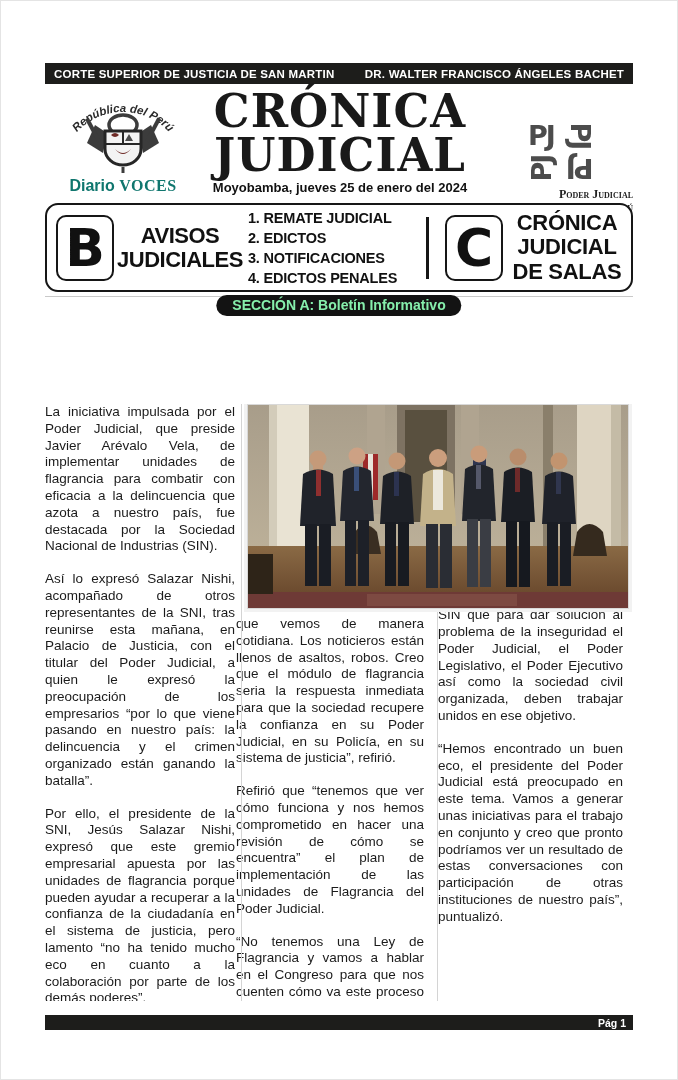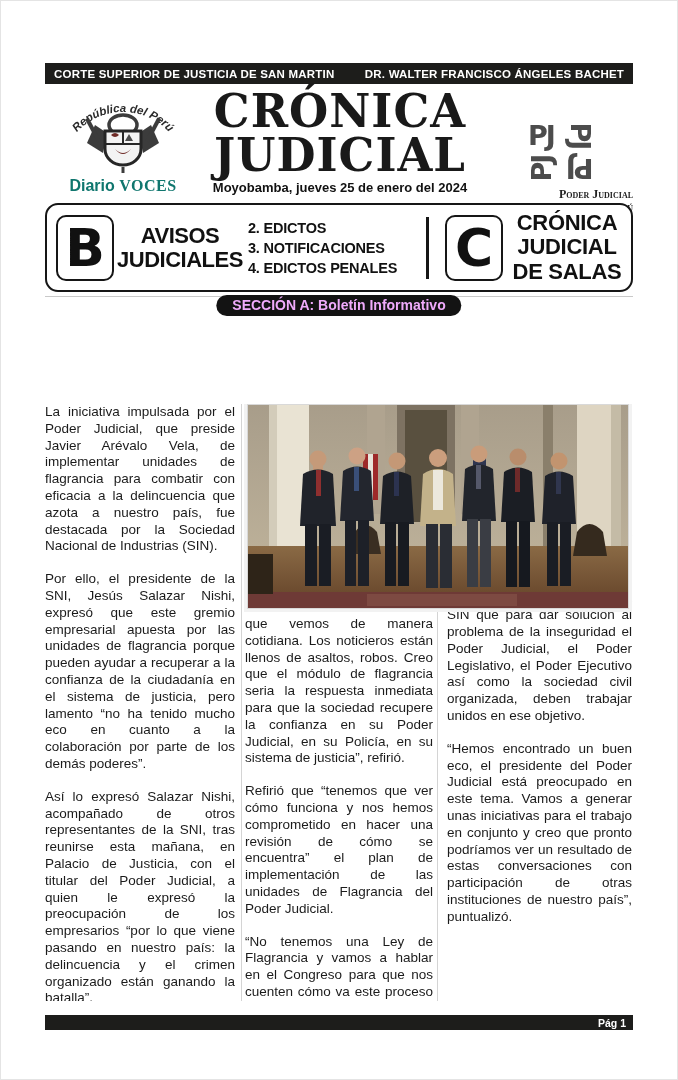--- a/index.html
+++ b/index.html
@@ -45,35 +45,35 @@
   .b-title{flex:0 0 auto;width:128px;text-align:center;font-weight:bold;font-size:22px;
            line-height:1.05;margin-left:2px;letter-spacing:-.5px;}
   .b-list{flex:0 0 auto;width:176px;font-weight:bold;font-size:14.5px;line-height:1.38;
           margin-left:4px;letter-spacing:-.2px;}
   .vdivider{flex:0 0 auto;width:3px;height:62px;background:#161616;margin:0 7px 0 2px;}
   .c-title{flex:1;text-align:center;font-weight:bold;font-size:22px;line-height:1.12;letter-spacing:-.3px;}
 
   
   .rule{position:absolute;left:45px;top:296px;width:588px;height:1px;background:#c9c9c9;}
   .section-pill{position:absolute;left:50%;transform:translateX(-50%);top:295px;
-                background:#131313;color:#f0abfc;border-radius:12px;padding:2px 16px 3px;
+                background:#131313;color:#86efac;border-radius:12px;padding:2px 16px 3px;
                 font-weight:bold;font-size:14px;white-space:nowrap;}
 
   
   .headline{position:absolute;left:45px;top:321px;width:590px;font-weight:bold;
             font-size:19px;line-height:1.23;letter-spacing:-.2px;color:#101010;}
 
   
   .article{position:absolute;left:45px;top:404px;width:590px;height:597px;overflow:hidden;}
   .colsep{position:absolute;top:0;bottom:0;width:1px;background:#d4d4d4;}
   .sep1{left:196px;} .sep2{left:392px;}
   .cols{display:flex;}
   .col{text-align:justify;font-size:13.5px;line-height:16.8px;color:#1b1b1b;}
   .col p{margin:0 0 16px 0;}
-  .col1{width:190px;margin-right:10px;}
+  .col1{width:190px;margin-right:1px;}
   .col2{width:188px;margin-right:14px;padding-top:212px;}
   .col3{width:185px;padding-top:120px;}
 
   
   .photo{position:absolute;left:202px;top:0;width:382px;height:205px;z-index:2;
          box-shadow:0 0 0 3px #f2f2f2;}
   .photo svg{display:block;}
 
   
   .footerbar{position:absolute;left:45px;top:1003px;width:588px;height:15px;background:#1d1d1b;
@@ -143,20 +143,21 @@
     </div>
   </div>
 
   <div class="sections-box">
     <div class="badge">B</div>
     <div class="b-title">
       <div>AVISOS</div>
       <div>JUDICIALES</div>
     </div>
     <div class="b-list">
+      <div>1. REMATE JUDICIAL</div>
       <div>2. EDICTOS</div>
       <div>3. NOTIFICACIONES</div>
       <div>4. EDICTOS PENALES</div>
     </div>
     <div class="vdivider"></div>
     <div class="badge">C</div>
     <div class="c-title">
       <div>CRÓNICA</div>
       <div>JUDICIAL</div>
       <div>DE SALAS</div>
@@ -267,22 +268,22 @@
           </g>
         </g>
 
         <rect width="382" height="205" fill="none" stroke="#d9d9d9" stroke-width="2"></rect>
       </svg>
     </div>
 
     <div class="cols">
       <div class="col col1">
         <p>La iniciativa impulsada por el Poder Judicial, que preside Javier Arévalo Vela, de implementar unidades de flagrancia para combatir con eficacia a la delincuencia que azota a nuestro país, fue destacada por la Sociedad Nacional de Industrias (SIN).</p>
+        <p>Así lo expresó Salazar Nishi, acompañado de otros representantes de la SNI, tras reunirse esta mañana, en Palacio de Justicia, con el titular del Poder Judicial, a quien le expresó la preocupación de los empresarios “por lo que viene pasando en nuestro país: la delincuencia y el crimen organizado están ganando la batalla”.</p>
         <p>Por ello, el presidente de la SNI, Jesús Salazar Nishi, expresó que este gremio empresarial apuesta por las unidades de flagrancia porque pueden ayudar a recuperar a la confianza de la ciudadanía en el sistema de justicia, pero lamento “no ha tenido mucho eco en cuanto a la colaboración por parte de los demás poderes”.</p>
-        <p>Así lo expresó Salazar Nishi, acompañado de otros representantes de la SNI, tras reunirse esta mañana, en Palacio de Justicia, con el titular del Poder Judicial, a quien le expresó la preocupación de los empresarios “por lo que viene pasando en nuestro país: la delincuencia y el crimen organizado están ganando la batalla”.</p>
 
       </div>
       <div class="col col2">
         <p>que vemos de manera cotidiana. Los noticieros están llenos de asaltos, robos. Creo que el módulo de flagrancia seria la respuesta inmediata para que la sociedad recupere la confianza en su Poder Judicial, en su Policía, en su sistema de justicia”, refirió.</p>
         <p>Refirió que “tenemos que ver cómo funciona y nos hemos comprometido en hacer una revisión de cómo se encuentra” el plan de implementación de las unidades de Flagrancia del Poder Judicial.</p>
         <p>“No tenemos una Ley de Flagrancia y vamos a hablar en el Congreso para que nos cuenten cómo va este proceso y necesitamos un marco legal para</p>
       </div>
       <div class="col col3">
         <p>que este módulo de flagrancia pueda trabajar correctamente”, consideró.</p>
         <p>Además, recalcó el líder de la SIN que para dar solución al problema de la inseguridad el Poder Judicial, el Poder Legislativo, el Poder Ejecutivo así como la sociedad civil organizada, deben trabajar unidos en ese objetivo.</p>

